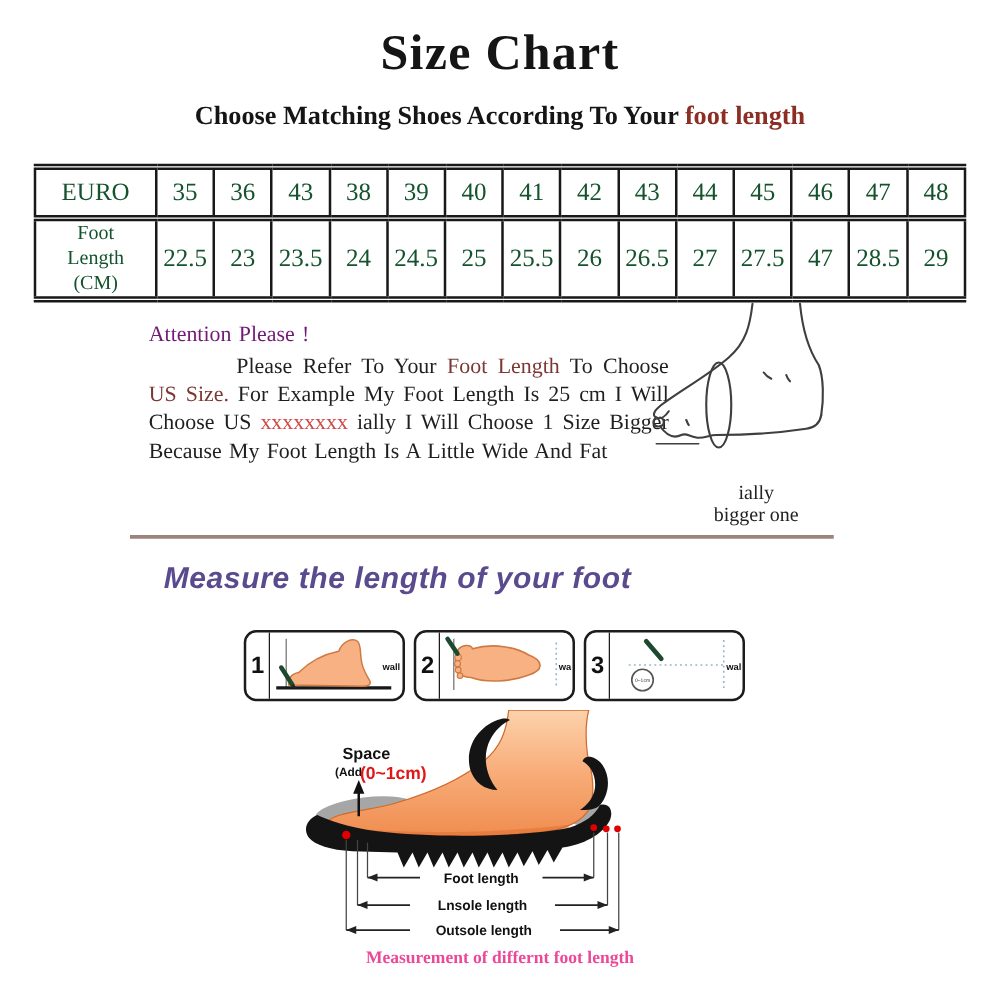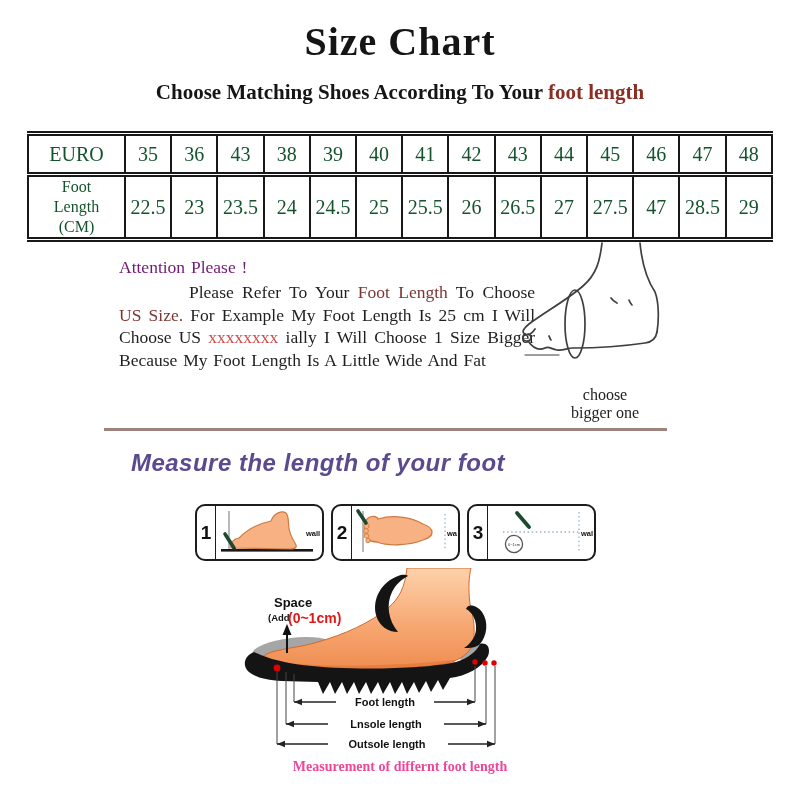--- a/index.html
+++ b/index.html
@@ -145,21 +145,21 @@
       <path d="M 125 3 C 127 24 132 40 140 52 C 144 62 144 80 142 92"></path>
       <path d="M 96 58 C 98 61 100 62 102 63"></path>
       <path d="M 114 60 C 115 63 116 64 117 65"></path>
       <ellipse cx="60" cy="84" rx="10" ry="34"></ellipse>
       <path d="M 10 115 L 44 115" stroke-width="1.2"></path>
       <path d="M 34 96 C 35 98 35 99 36 100"></path>
     </g>
   </svg>
 
   <div class="choose-note">
-    <div>choose</div>
+    <div>ially</div>
     <div>bigger one</div>
   </div>
 
   <div class="divider"></div>
 
   <div class="measure-heading">Measure the length of your foot</div>
 
   <div class="steps">
 
     <div class="step-panel">

